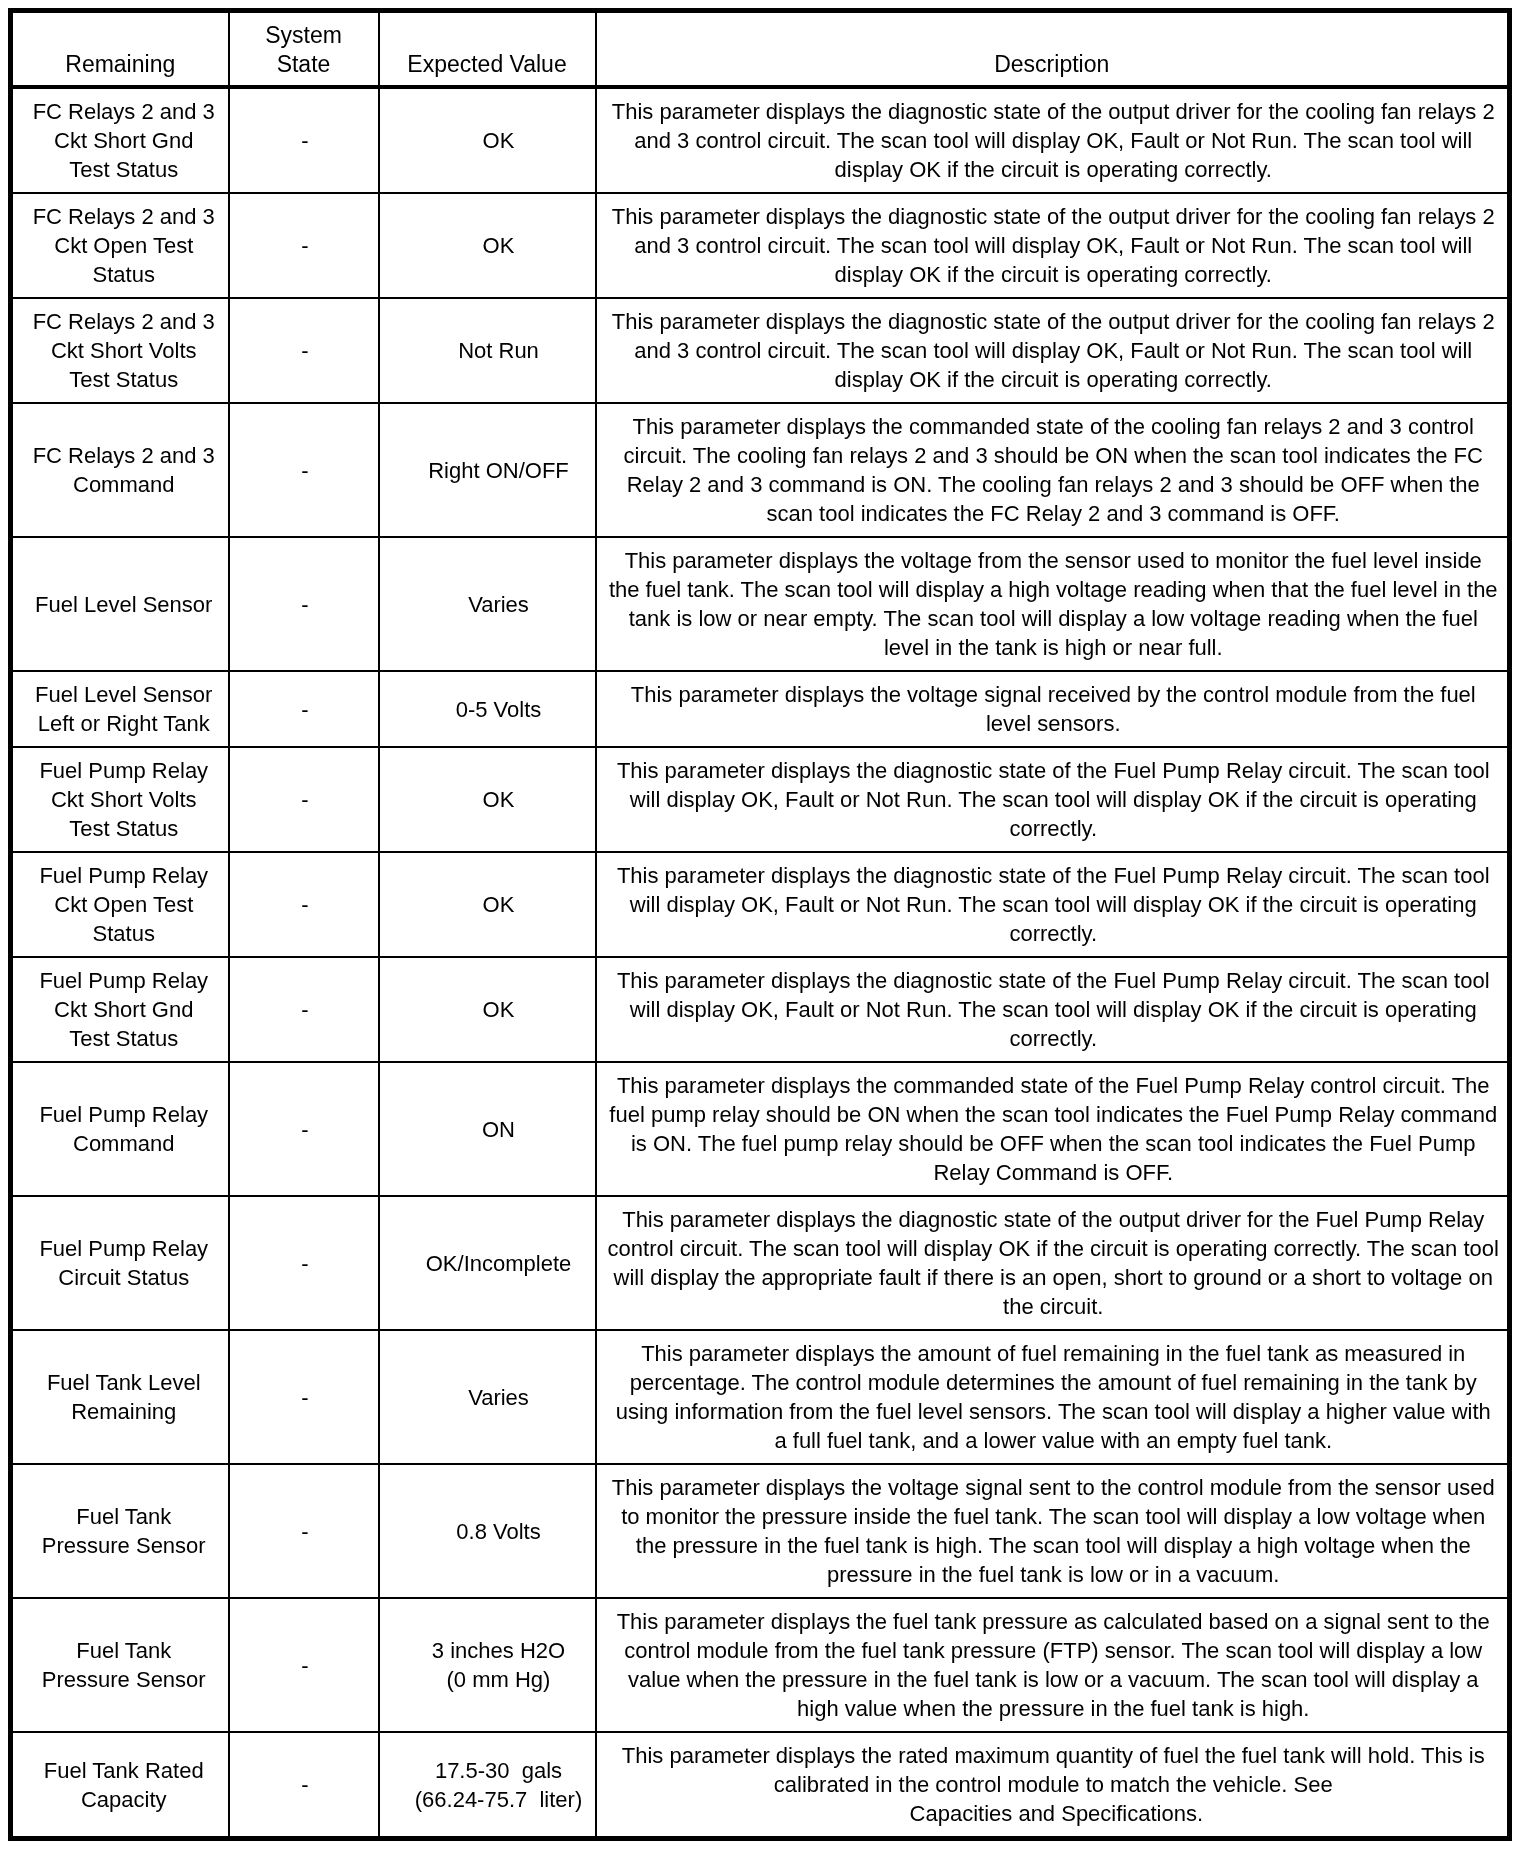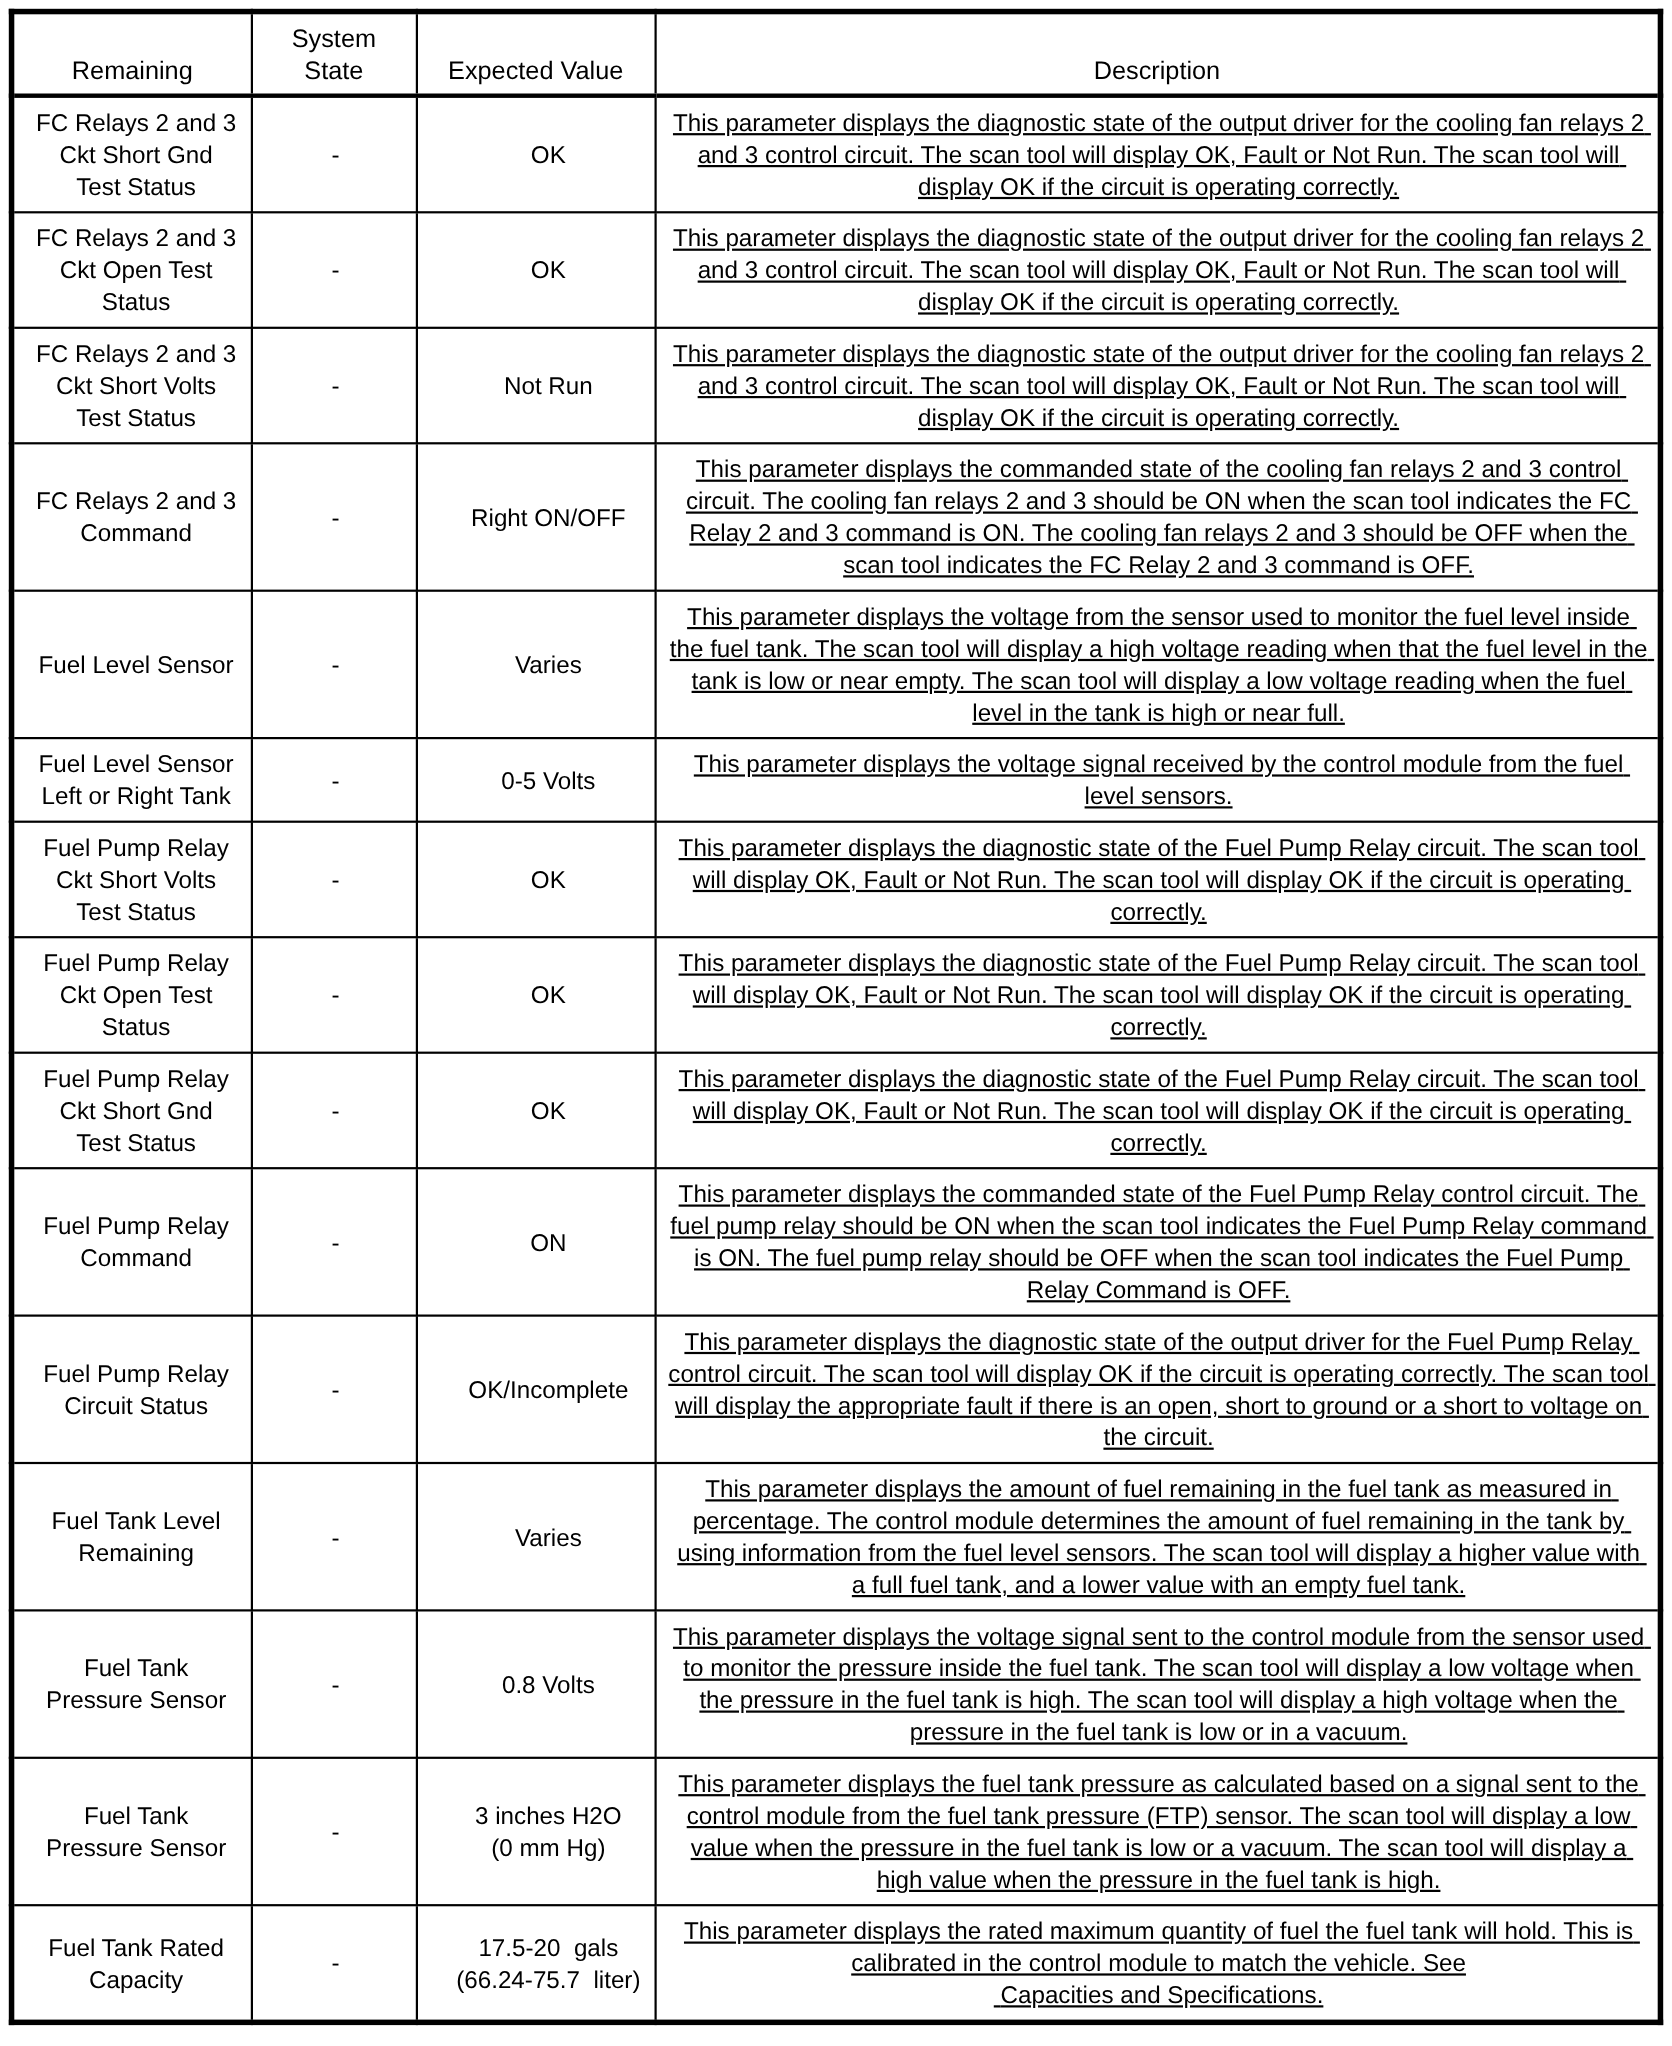--- a/index.html
+++ b/index.html
@@ -58,21 +58,20 @@
   }
   td.expected-cell {
     padding-left: 29px;
     padding-right: 6px;
     white-space: pre-wrap;
   }
   td.desc-cell {
     padding-left: 11px;
     padding-right: 8px;
     white-space: pre-wrap;
-    text-decoration: underline;
   }
 </style>
 </head>
 <body>
 
 <div class="page">
   <table class="param-table">
     <colgroup>
       <col class="c-param">
       <col class="c-state">
@@ -204,20 +203,20 @@
     <td class="state-cell">-</td>
     <td class="expected-cell">3 inches H2O
 (0 mm Hg)</td>
     <td class="desc-cell">This parameter displays the fuel tank pressure as calculated based on a signal sent to the control module from the fuel tank pressure (FTP) sensor. The scan tool will display a low value when the pressure in the fuel tank is low or a vacuum. The scan tool will display a high value when the pressure in the fuel tank is high.</td>
   </tr>
 
   <tr>
     <td class="param-cell">Fuel Tank Rated
 Capacity</td>
     <td class="state-cell">-</td>
-    <td class="expected-cell">17.5-20  gals
+    <td class="expected-cell">17.5-30  gals
 (66.24-75.7  liter)</td>
     <td class="desc-cell">This parameter displays the rated maximum quantity of fuel the fuel tank will hold. This is calibrated in the control module to match the vehicle. See
  Capacities and Specifications.</td>
   </tr>
 </tbody>
   </table>
 </div>
 
 </body></html>

